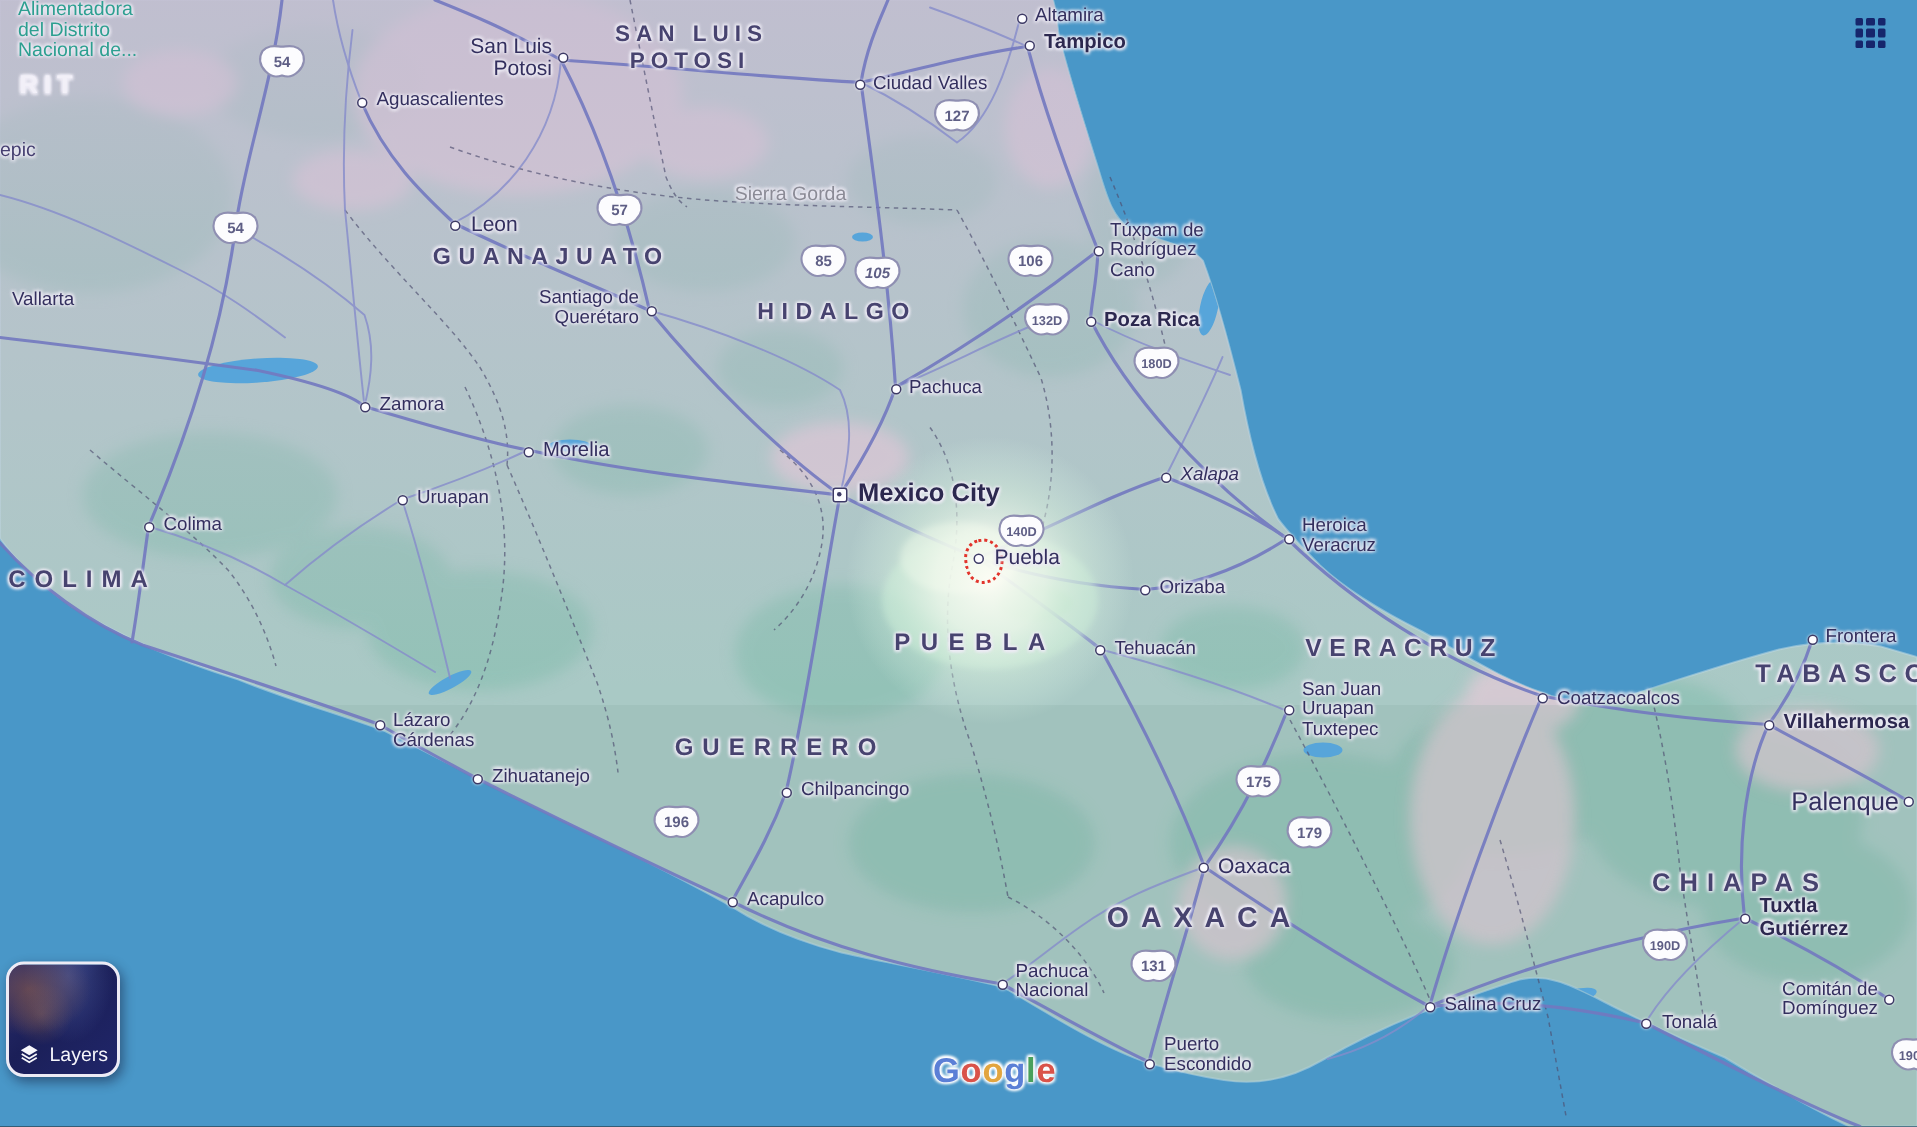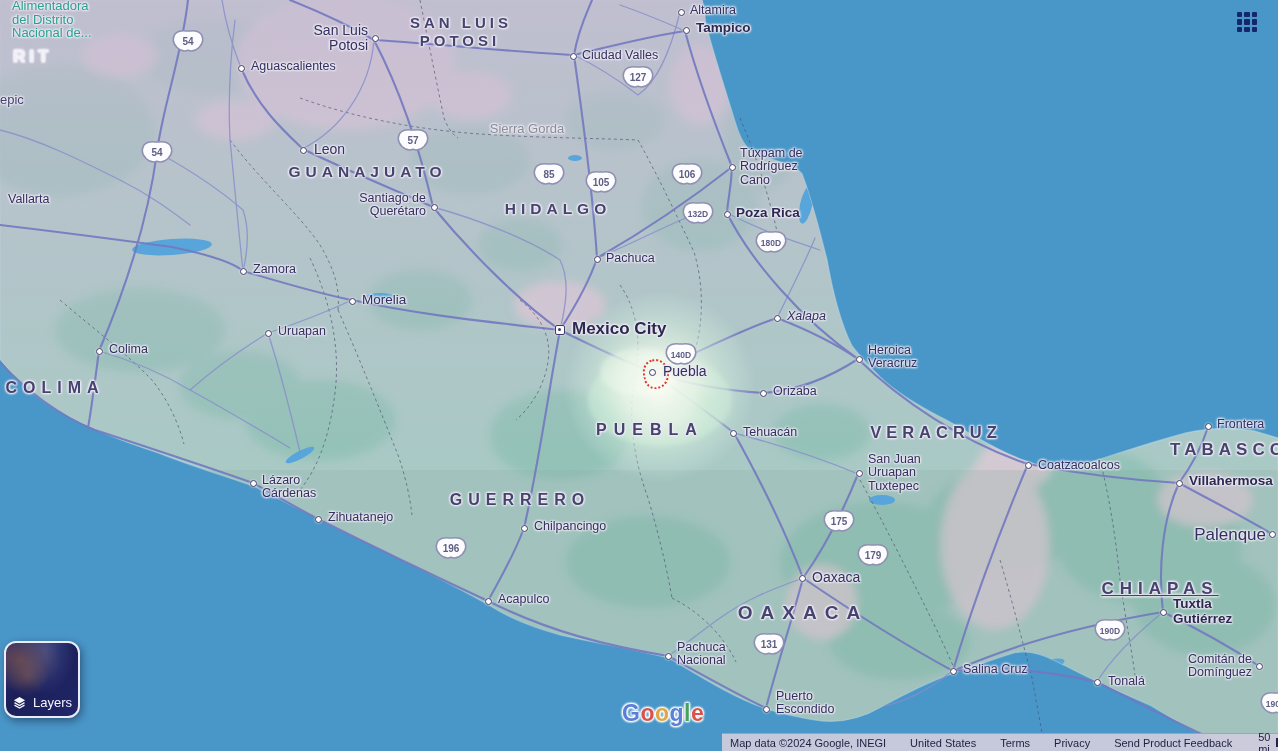--- a/index.html
+++ b/index.html
@@ -379,21 +379,21 @@
       </div>
       <div class="lbl state-label bold" style="font-size: 16.5px; letter-spacing: 5px; top: 433px; left: 936px; transform: translate(-50%, -50%);">
         <div>VERACRUZ</div>
       </div>
       <div class="lbl state-label bold" style="font-size: 19px; letter-spacing: 8px; top: 613px; left: 803px; transform: translate(-50%, -50%);">
         <div>OAXACA</div>
       </div>
       <div class="lbl state-label bold" style="font-size: 17px; letter-spacing: 5px; top: 450px; left: 1229px; transform: translate(-50%, -50%);">
         <div>TABASCO</div>
       </div>
-      <div class="lbl state-label bold" style="font-size: 17px; letter-spacing: 6px; top: 589px; left: 1160px; transform: translate(-50%, -50%); text-decoration: underline;">
+      <div class="lbl state-label bold" style="font-size: 17px; letter-spacing: 6px; top: 589px; left: 1160px; transform: translate(-50%, -50%);">
         <div>CHIAPAS</div>
       </div>
       <div class="lbl city-label" style="font-size: 13px; color: rgb(45, 159, 144); top: -1.25px; left: 12px;">
         <div>Alimentadora</div>
         <div>del Distrito</div>
         <div>Nacional de...</div>
       </div>
       <div class="lbl city-label bold" style="font-size: 17px; color: rgb(242, 240, 248); letter-spacing: 4px; top: 47.55px; left: 2px; margin-left: 11px;">
         <div>RIT</div>
       </div>
@@ -416,21 +416,21 @@
           <text x="17" y="16.5" text-anchor="middle" font-size="10" fill="#5e5e85">57</text>
         </svg></div>
       <div class="shield" style="left: 621px; top: 64px;"><svg width="34" height="26" viewBox="0 0 34 26">
           <path d="M4,6 C8,1.5 13,3 17,3 C21,3 26,1.5 30,6 C33,11 31.5,16 28,19.5 C23,24.5 19,23 17,22.3 C15,23 11,24.5 6,19.5 C2.5,16 1,11 4,6 Z" fill="#fcfcfe" stroke="#8f8fb2" stroke-width="1.5"></path>
           <text x="17" y="16.5" text-anchor="middle" font-size="10" fill="#5e5e85">127</text>
         </svg></div>
       <div class="shield" style="left: 532px; top: 161px;"><svg width="34" height="26" viewBox="0 0 34 26">
           <path d="M4,6 C8,1.5 13,3 17,3 C21,3 26,1.5 30,6 C33,11 31.5,16 28,19.5 C23,24.5 19,23 17,22.3 C15,23 11,24.5 6,19.5 C2.5,16 1,11 4,6 Z" fill="#fcfcfe" stroke="#8f8fb2" stroke-width="1.5"></path>
           <text x="17" y="16.5" text-anchor="middle" font-size="10" fill="#5e5e85">85</text>
         </svg></div>
-      <div class="shield" style="left: 584px; top: 169px;"><svg width="34" height="26" viewBox="0 0 34 26">
+      <div class="shield" style="left: 568px; top: 169px; font-style: italic;"><svg width="34" height="26" viewBox="0 0 34 26">
           <path d="M4,6 C8,1.5 13,3 17,3 C21,3 26,1.5 30,6 C33,11 31.5,16 28,19.5 C23,24.5 19,23 17,22.3 C15,23 11,24.5 6,19.5 C2.5,16 1,11 4,6 Z" fill="#fcfcfe" stroke="#8f8fb2" stroke-width="1.5"></path>
           <text x="17" y="16.5" text-anchor="middle" font-size="10" fill="#5e5e85">105</text>
         </svg></div>
       <div class="shield" style="left: 670px; top: 161px;"><svg width="34" height="26" viewBox="0 0 34 26">
           <path d="M4,6 C8,1.5 13,3 17,3 C21,3 26,1.5 30,6 C33,11 31.5,16 28,19.5 C23,24.5 19,23 17,22.3 C15,23 11,24.5 6,19.5 C2.5,16 1,11 4,6 Z" fill="#fcfcfe" stroke="#8f8fb2" stroke-width="1.5"></path>
           <text x="17" y="16.5" text-anchor="middle" font-size="10" fill="#5e5e85">106</text>
         </svg></div>
       <div class="shield" style="left: 681px; top: 200px;"><svg width="34" height="26" viewBox="0 0 34 26">
           <path d="M4,6 C8,1.5 13,3 17,3 C21,3 26,1.5 30,6 C33,11 31.5,16 28,19.5 C23,24.5 19,23 17,22.3 C15,23 11,24.5 6,19.5 C2.5,16 1,11 4,6 Z" fill="#fcfcfe" stroke="#8f8fb2" stroke-width="1.5"></path>
           <text x="17" y="16.5" text-anchor="middle" font-size="8.5" fill="#5e5e85">132D</text>
@@ -490,24 +490,13 @@
       <span></span>
       <span></span>
       <span></span>
       <span></span>
       <span></span>
       <span></span>
       <span></span>
       <span></span>
   </div>
 
-  <div id="attrib">
-    <span class="item">Map data ©2024 Google, INEGI</span>
-    <span class="item">United States</span>
-    <span class="item link">Terms</span>
-    <span class="item link">Privacy</span>
-    <span class="item link">Send Product Feedback</span>
-    <span id="scale-group">
-      <span>50 mi</span>
-      <span id="scale-bar"></span>
-    </span>
-  </div>
 </div>
 
 </body></html>

